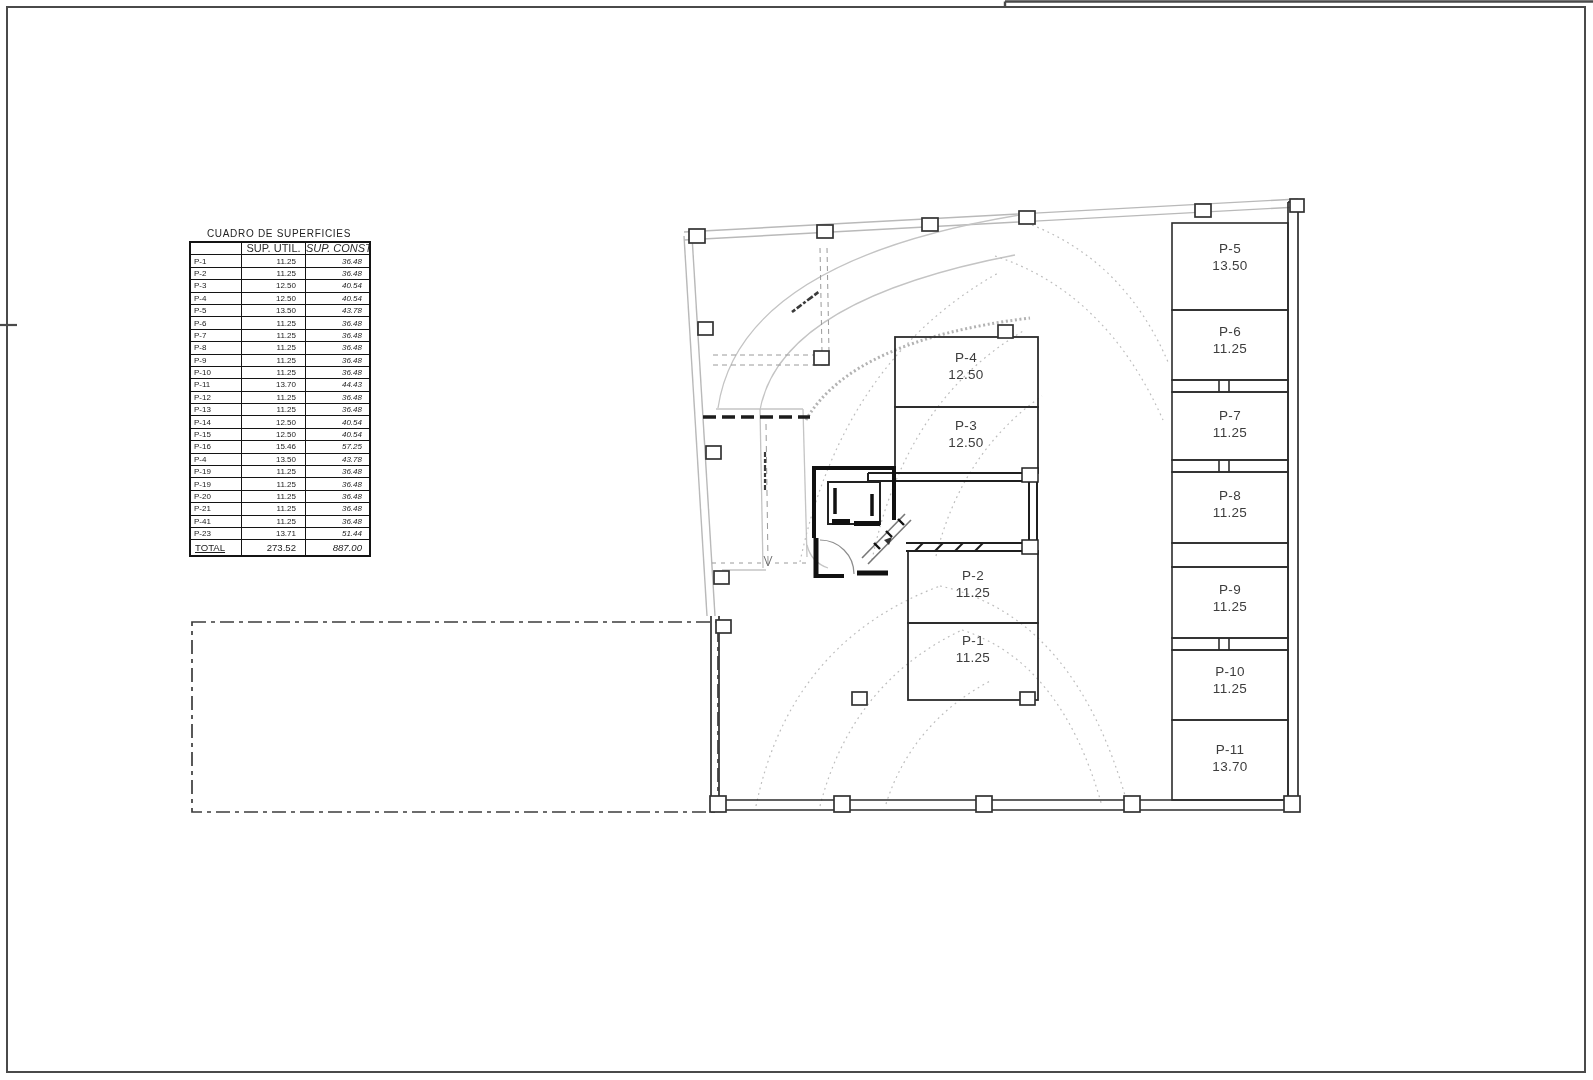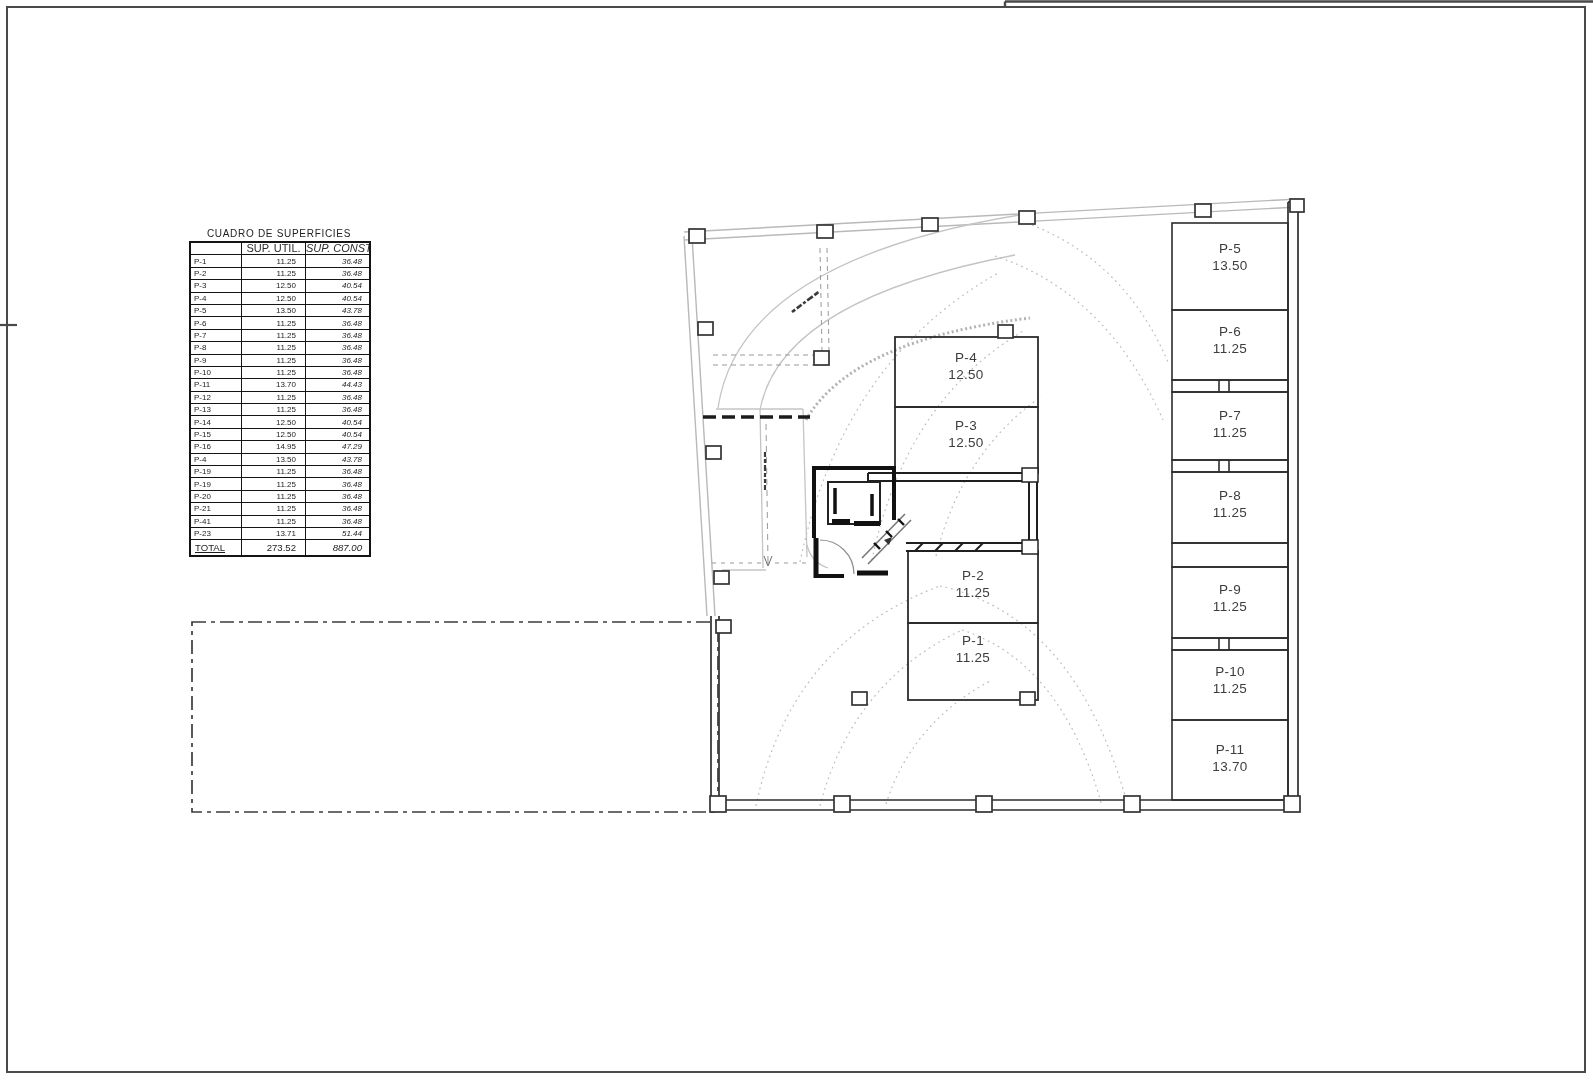--- a/index.html
+++ b/index.html
@@ -301,22 +301,22 @@
             <td class="c2">12.50</td>
             <td class="c3">40.54</td>
           </tr>
     <tr>
             <td class="c1">P-15</td>
             <td class="c2">12.50</td>
             <td class="c3">40.54</td>
           </tr>
     <tr>
             <td class="c1">P-16</td>
-            <td class="c2">14.95</td>
-            <td class="c3">47.29</td>
+            <td class="c2">15.46</td>
+            <td class="c3">57.25</td>
           </tr>
     <tr>
             <td class="c1">P-4</td>
             <td class="c2">13.50</td>
             <td class="c3">43.78</td>
           </tr>
     <tr>
             <td class="c1">P-19</td>
             <td class="c2">11.25</td>
             <td class="c3">36.48</td>

